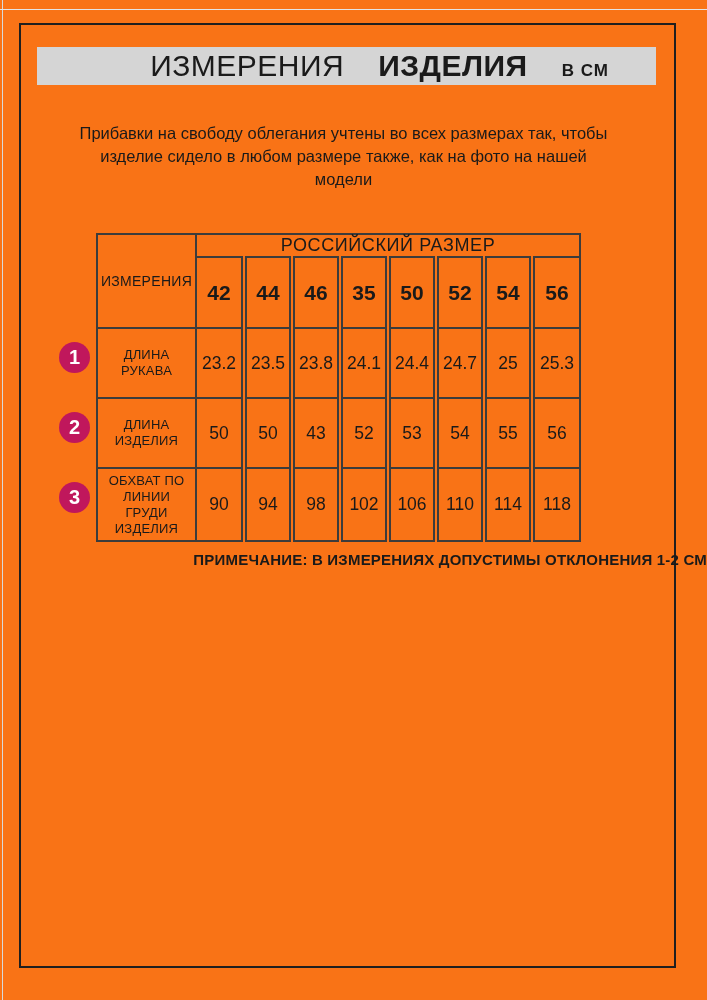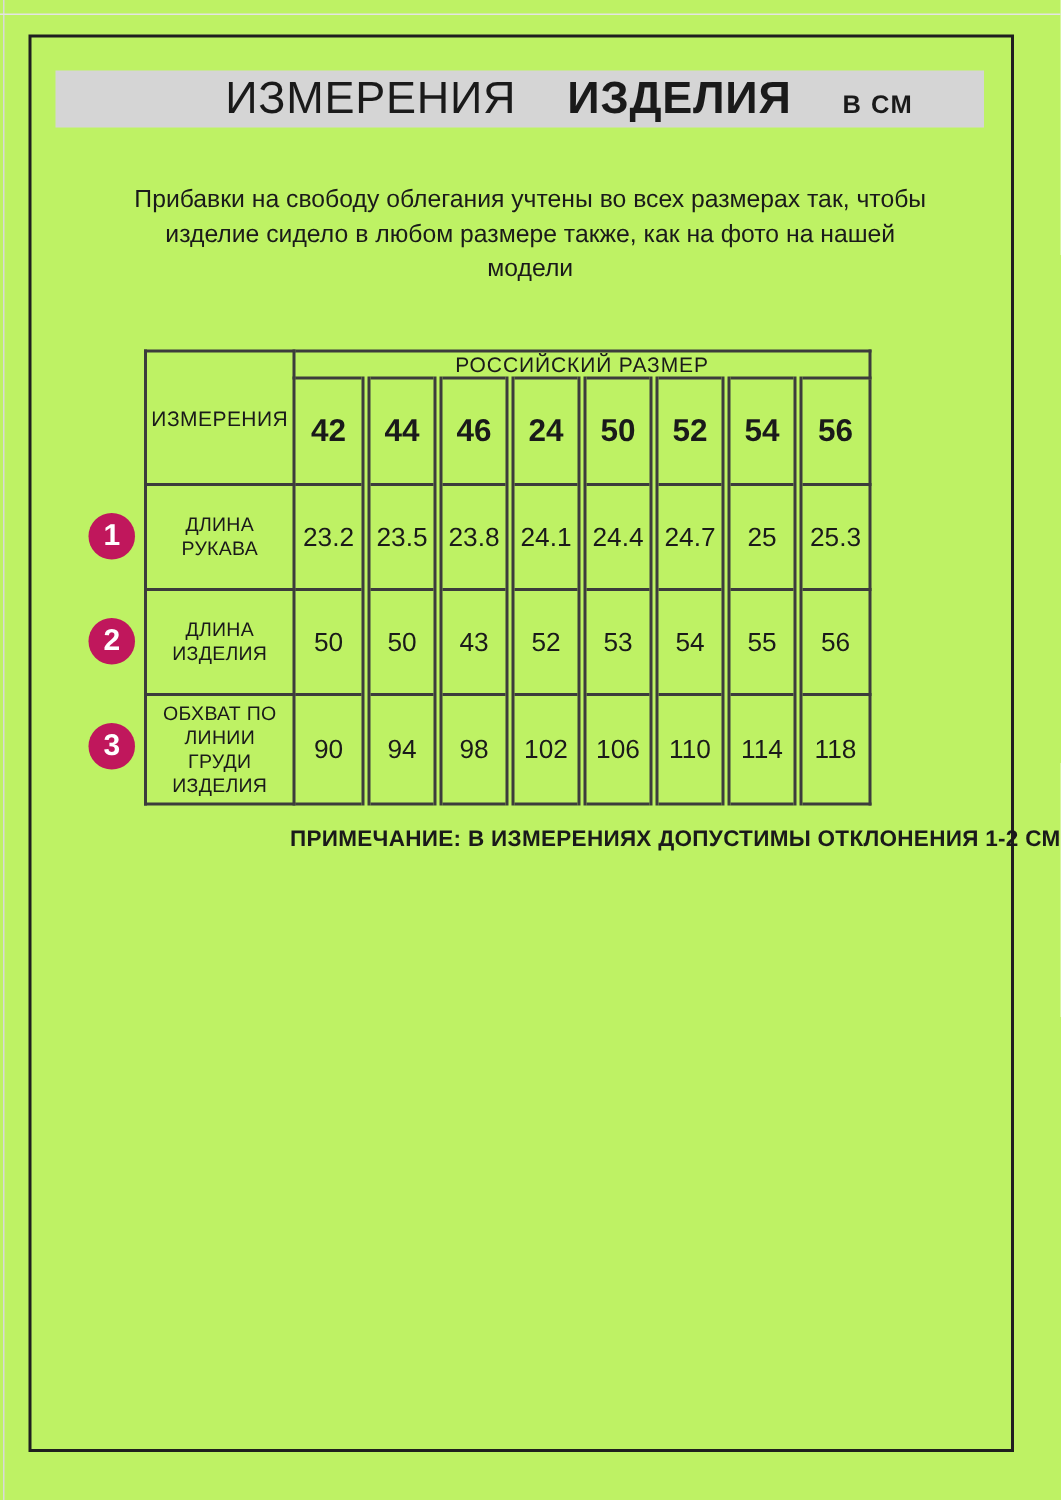--- a/index.html
+++ b/index.html
@@ -1,38 +1,38 @@
 <!DOCTYPE html>
 <html><head>
 <meta charset="utf-8">
 <style>
   html,body{margin:0;padding:0;background:#ffffff;}
   body{width:707px;height:1000px;position:relative;font-family:"Liberation Sans",sans-serif;color:#1a1a1a;overflow:hidden;}
-  .page{position:absolute;inset:0;background:#bef264;}
+  .page{position:absolute;inset:0;background:#f97316;}
   .scan-left{position:absolute;left:2px;top:0;bottom:0;width:1px;background:#d9d9d9;}
   .scan-top{position:absolute;left:0;right:0;top:9px;height:1px;background:#e4e4e4;}
   .frame{position:absolute;left:19px;top:23px;right:31px;bottom:32px;border:2px solid #1f1f1f;}
   .header-bar{position:absolute;left:37px;top:47px;width:619px;height:38px;background:#d5d5d5;
       display:flex;align-items:baseline;justify-content:center;gap:34px;padding-left:66px;box-sizing:border-box;}
   .title-main{font-size:30px;font-weight:400;letter-spacing:.5px;line-height:38px;}
   .title-bold{font-size:30px;font-weight:700;letter-spacing:.5px;}
   .title-units{font-size:17px;font-weight:700;letter-spacing:1px;}
   .code{position:absolute;left:0;top:98px;width:707px;text-align:center;font-size:21px;}
-  .desc{position:absolute;left:86px;top:122px;width:535px;text-align:center;font-size:16.5px;line-height:23px;}
+  .desc{position:absolute;left:76px;top:122px;width:535px;text-align:center;font-size:16.5px;line-height:23px;}
   .size-table{position:absolute;left:96px;top:233px;border-collapse:collapse;table-layout:fixed;}
   .size-table td{border:2px solid #3c3c3c;text-align:center;vertical-align:middle;padding:0;}
   .col-label{width:99px;}
   .col-size{width:48px;}
   tr.r-group{height:18px;}
   tr.r-sizes{height:71px;}
   tr.r-data1{height:70px;}
   tr.r-data2{height:70px;}
   tr.r-data3{height:73px;}
   td.corner{font-size:14px;letter-spacing:.3px;}
-  td.group{font-size:14px;letter-spacing:.6px;}
+  td.group{font-size:18px;letter-spacing:.6px;}
   td.size{font-size:21px;font-weight:700;}
   td.lbl{font-size:13px;line-height:16px;padding:2px 3px;letter-spacing:.2px;}
   td.val{font-size:17.5px;}
   tr.r-sizes td + td, td.val + td.val{border-left:6px double #3c3c3c;margin-top:21px;}
   .marker{position:absolute;left:59px;width:31px;height:31px;border-radius:50%;background:#c0175c;
       color:#ffffff;font-size:20px;font-weight:700;display:flex;align-items:center;justify-content:center;}
   .m1{top:342px;} .m2{top:412px;} .m3{top:482px;}
   .note{position:absolute;left:0;top:551px;width:707px;text-align:right;font-size:15px;font-weight:700;letter-spacing:.2px;}
 </style>
 </head>
@@ -65,21 +65,21 @@
     </colgroup>
     <tbody>
         <tr class="r-group">
       <td class="corner" rowspan="2">ИЗМЕРЕНИЯ</td>
       <td class="group" colspan="8">РОССИЙСКИЙ РАЗМЕР</td>
     </tr>
     <tr class="r-sizes">
       <td class="size">42</td>
       <td class="size">44</td>
       <td class="size">46</td>
-      <td class="size">24</td>
+      <td class="size">35</td>
       <td class="size">50</td>
       <td class="size">52</td>
       <td class="size">54</td>
       <td class="size">56</td>
     </tr>
     <tr class="r-data1">
       <td class="lbl">ДЛИНА РУКАВА</td>
       <td class="val">23.2</td>
       <td class="val">23.5</td>
       <td class="val">23.8</td>

